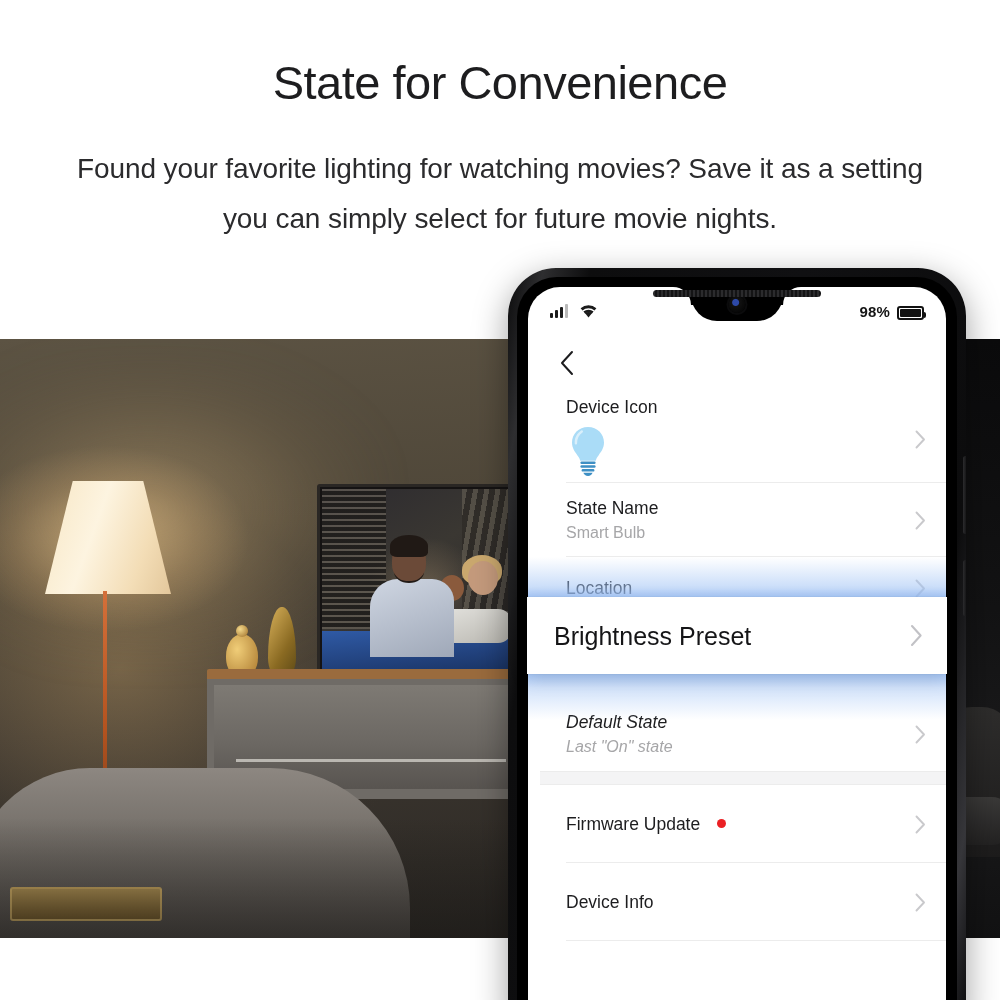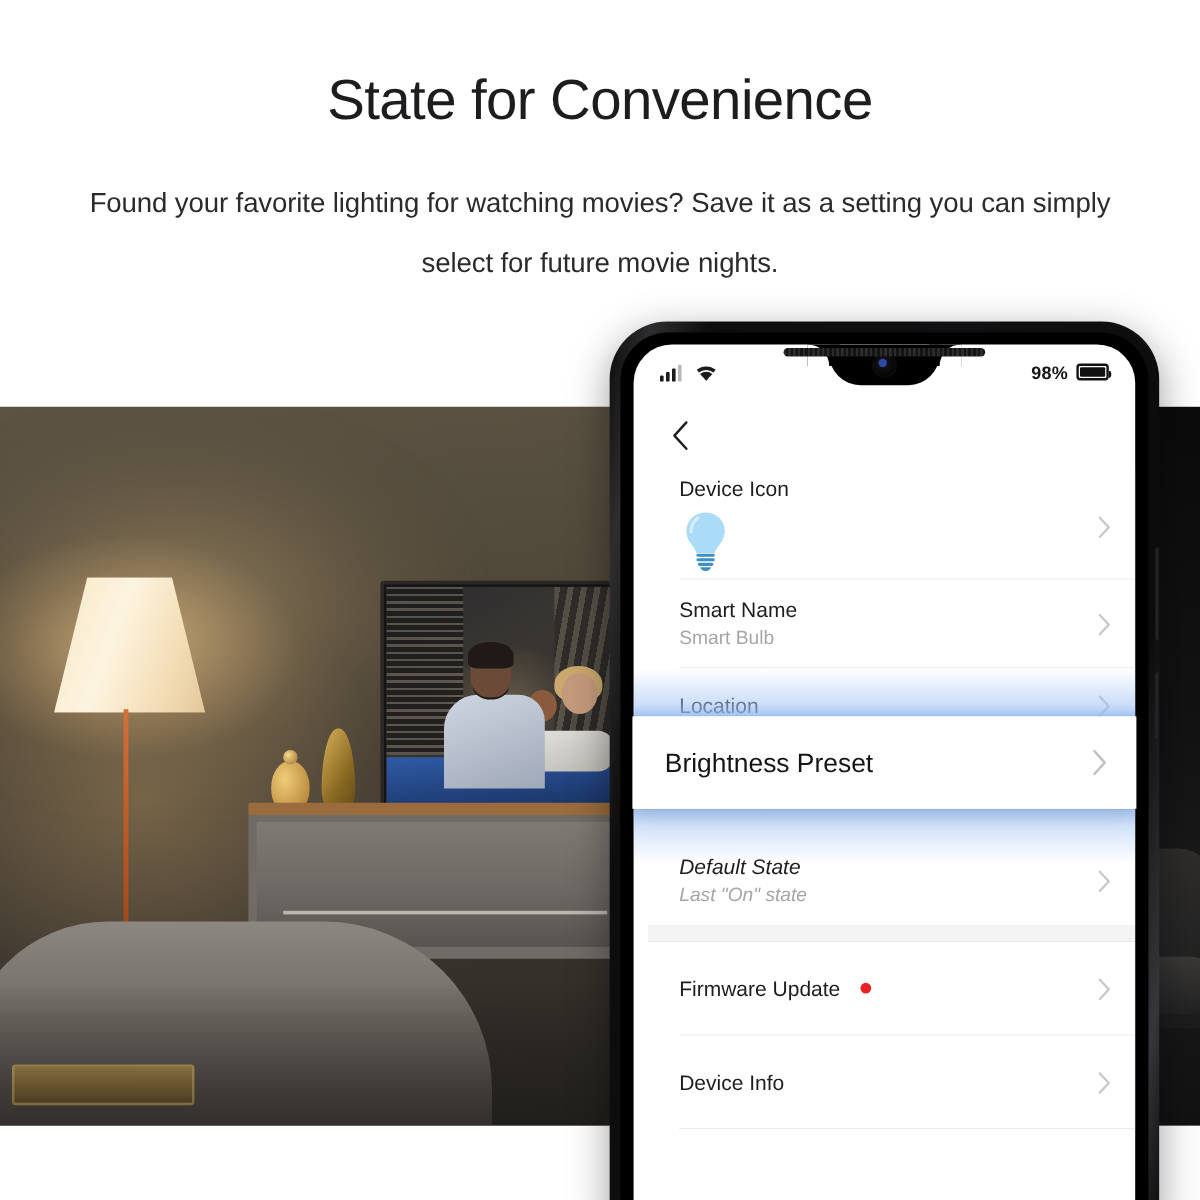--- a/index.html
+++ b/index.html
@@ -22,21 +22,21 @@
     position: absolute; top: 52px; left: 0; width: 1000px;
     text-align: center;
     font-size: 47px; line-height: 62px;
     font-weight: 400; color: #1d1d1f;
     letter-spacing: -0.5px;
   }
   .hero-sub {
     position: absolute; top: 144px; left: 50%;
     transform: translateX(-50%);
     width: 880px; text-align: center;
-    font-size: 23px; line-height: 50px;
+    font-size: 28px; line-height: 50px;
     font-weight: 400; color: #2b2b2d;
     letter-spacing: -0.1px;
   }
 
   
   .photo-band {
     position: absolute; left: 0; top: 339px;
     width: 1000px; height: 599px;
     overflow: hidden;
     background: #3d3a35;
@@ -260,21 +260,21 @@
     border-radius: 3px;
   }
 
   
   .statusbar {
     position: relative; height: 48px;
     display: flex; align-items: center;
     padding: 0 22px; z-index: 5;
   }
   .sb-left { display: flex; align-items: center; gap: 11px; }
-  .sb-right { margin-left: auto; display: flex; align-items: flex-start; gap: 7px; }
+  .sb-right { margin-left: auto; display: flex; align-items: flex-end; gap: 7px; }
   .signal { display: flex; align-items: flex-end; gap: 2px; height: 14px; }
   .signal i { display: block; width: 3px; background: #1b1b1b; border-radius: 1px; }
   .signal i:nth-child(1) { height: 5px; }
   .signal i:nth-child(2) { height: 8px; }
   .signal i:nth-child(3) { height: 11px; }
   .signal i:nth-child(4) { height: 14px; background: #b9b9b9; }
   .wifi { position: relative; width: 19px; height: 14px; }
   .wifi svg { display: block; }
   .batt-pct { font-size: 15px; font-weight: 700; color: #141414; letter-spacing: 0.2px; }
   .battery {
@@ -352,21 +352,21 @@
   .highlight-card {
     position: absolute; left: 527px; top: 597px;
     width: 420px; height: 77px;
     background: #ffffff;
     box-shadow: 0 0 0 1px rgba(0,0,0,0.02), 0 6px 18px rgba(0,0,0,0.10);
     display: flex; align-items: center;
     padding: 0 24px 0 27px;
     z-index: 30;
   }
   .highlight-card .hc-title {
-    flex: 1; font-size: 22px; color: #151517; line-height: 26px;
+    flex: 1; font-size: 25px; color: #151517; line-height: 26px;
   }
   .highlight-card .hc-chev { color: #c2c2c6; display: flex; align-items: center; }
 </style>
 </head>
 <body>
 
 <div id="page">
 
   <div class="hero-heading">State for Convenience</div>
   <div class="hero-sub">Found your favorite lighting for watching movies? Save it as a setting you can simply select for future movie nights.</div>
@@ -482,21 +482,21 @@
           <span class="chev">
             <svg width="11" height="19" viewBox="0 0 11 19">
                 <path d="M1.5 1.5 L9 9.5 L1.5 17.5" fill="none" stroke="currentColor" stroke-width="1.9" stroke-linecap="round" stroke-linejoin="round"></path>
               </svg>
           </span>
           <div class="sep"></div>
         </div>
 
         <div class="row row-device-name">
           <div class="row-text">
-            <div class="row-title">Smart Name</div>
+            <div class="row-title">State Name</div>
             <div class="row-sub">Smart Bulb</div>
           </div>
           <span class="chev">
             <svg width="11" height="19" viewBox="0 0 11 19">
                 <path d="M1.5 1.5 L9 9.5 L1.5 17.5" fill="none" stroke="currentColor" stroke-width="1.9" stroke-linecap="round" stroke-linejoin="round"></path>
               </svg>
           </span>
           <div class="sep"></div>
         </div>
 

